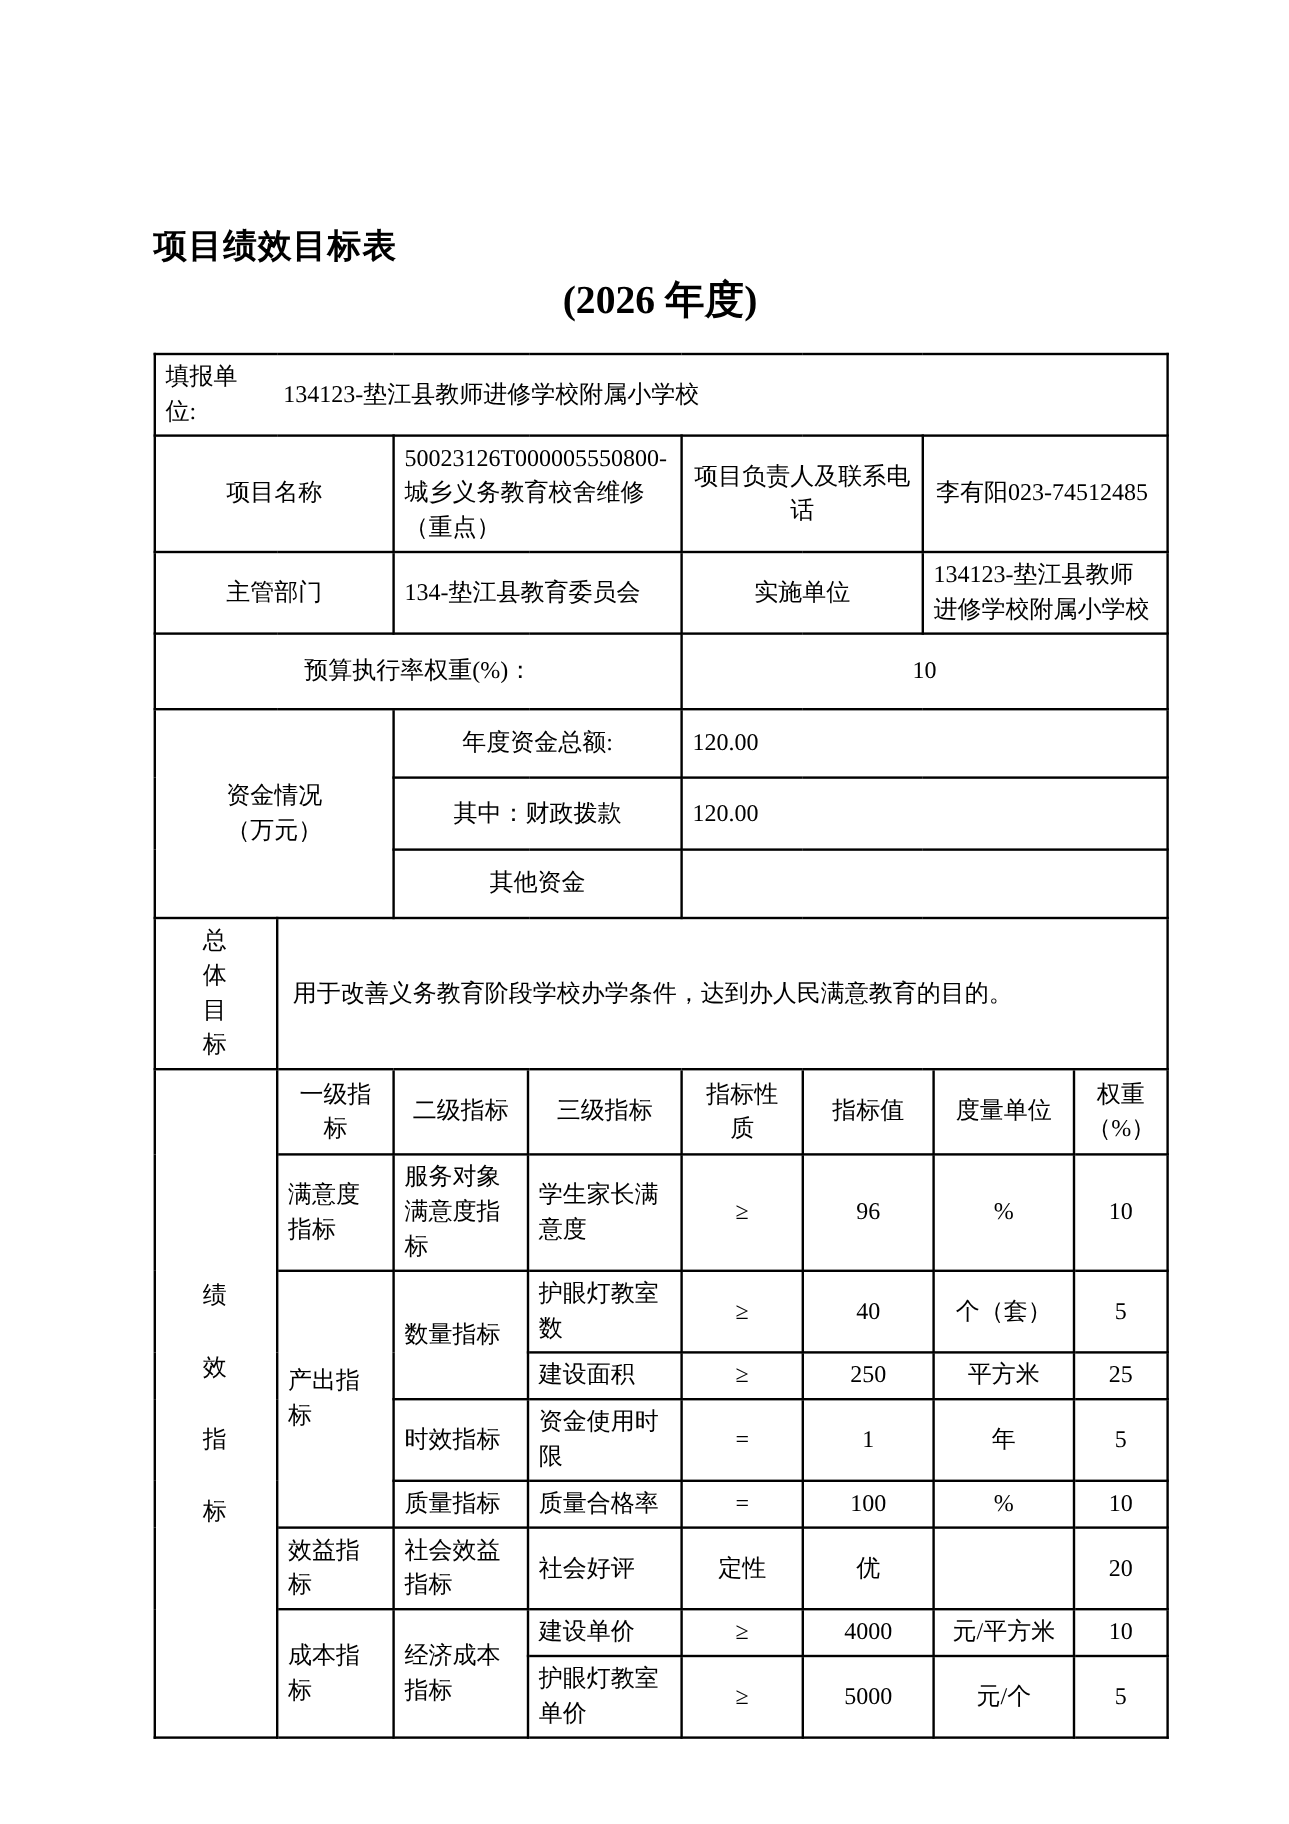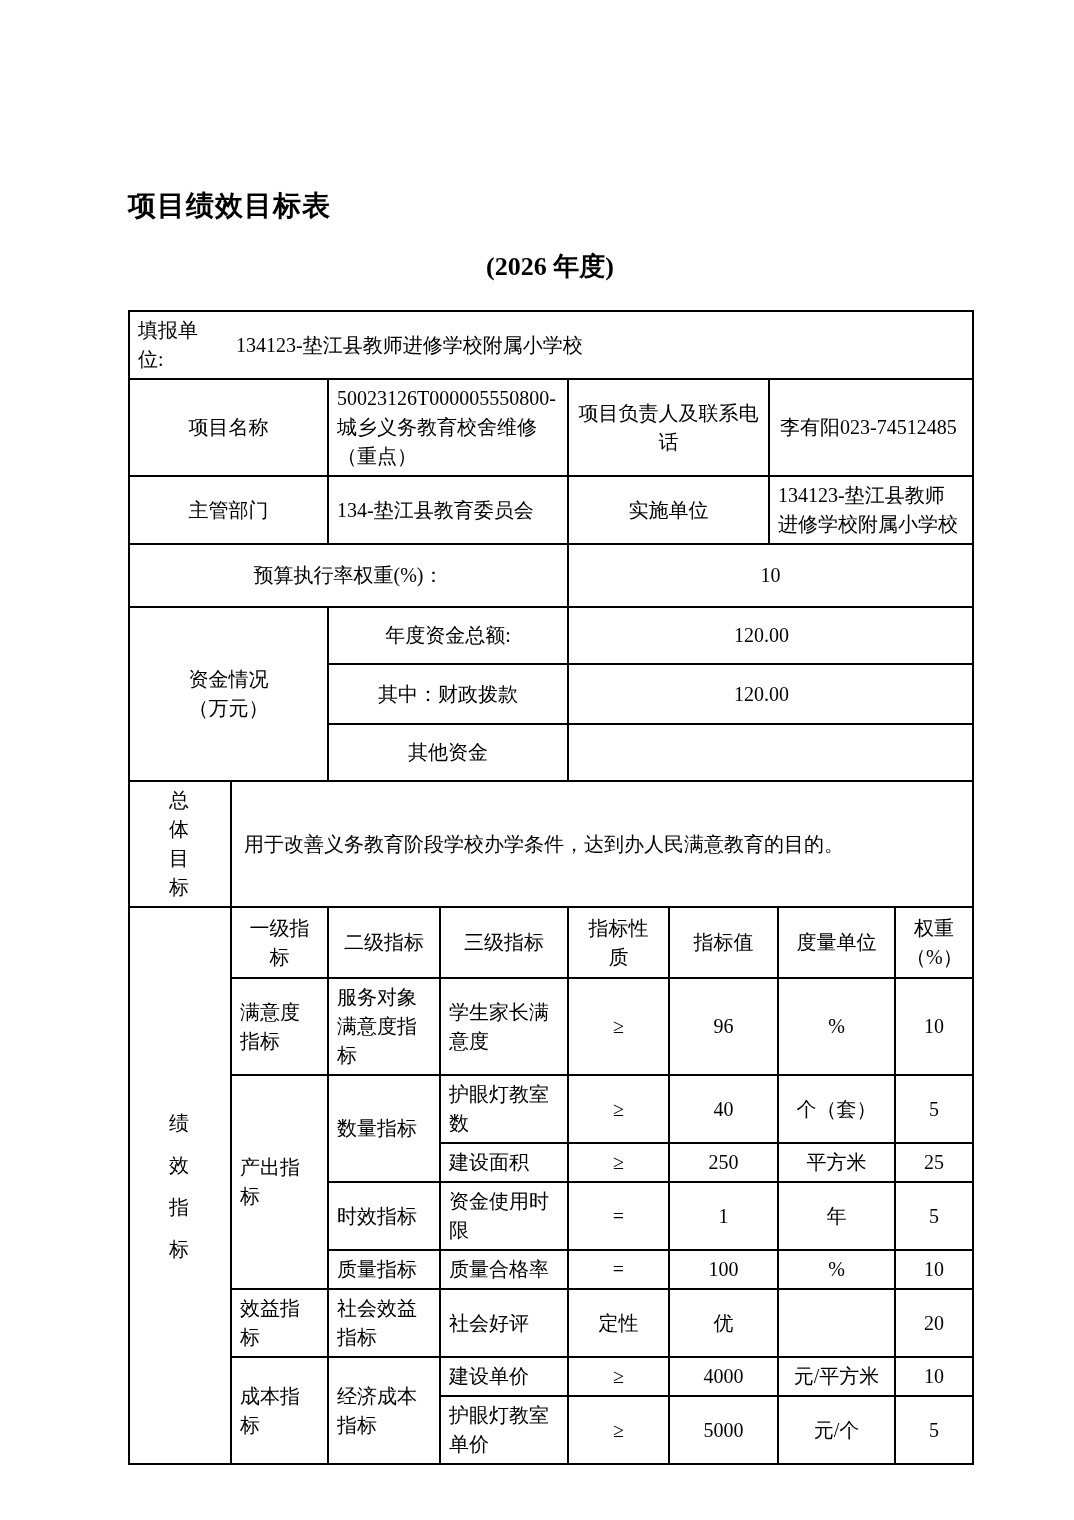--- a/index.html
+++ b/index.html
@@ -9,45 +9,45 @@
     font-family: "Liberation Serif", "DejaVu Serif", serif;
     color: #000;
     position: relative;
   }
   .doc { width: 844px; margin-left: 128px; padding-top: 188px; }
   .title {
     text-align: left; font-size: 28px; font-weight: bold;
     letter-spacing: 1px; line-height: 36px;
   }
   .subtitle {
-    text-align: center; font-size: 26px; font-weight: bold;
-    margin-top: 26px; line-height: 34px;
+    text-align: center; font-size: 33px; font-weight: bold;
+    margin-top: 10px; line-height: 34px;
   }
   table.t {
     border-collapse: collapse; table-layout: fixed;
     width: 844px; font-size: 20px; line-height: 29px; color: #000;
   }
   table.t1 { margin-top: 26px; }
   table.t td {
     border: 2px solid #000;
     vertical-align: middle;
     padding: 4px 8px;
     overflow: hidden;
   }
   table.t2 tr:first-child td { border-top: 0; }
   .c { text-align: center; }
   .l { text-align: left; }
-  .r { text-align: center; padding-right: 26px !important; margin-top: 42px; }
+  .r { text-align: left; padding-right: 26px !important; margin-top: 42px; }
   .pre { white-space: pre-line; }
   .hc { text-align: center; padding: 2px 10px !important; white-space: pre-line; }
   .unit-flex { display: flex; align-items: center; gap: 28px; }
   .unit-label { width: 70px; word-break: break-all; }
   .vtext { width: 22px; margin: 0 auto; word-break: break-all; text-align: left; }
   .v-goal { line-height: 29px; }
-  .v-perf { line-height: 42px; }
+  .v-perf { line-height: 60px; }
 </style>
 </head>
 <body>
 
 <div class="doc">
 
   <div class="title">项目绩效目标表</div>
   <div class="subtitle">(2026 年度)</div>
 
   <table class="t t1">

